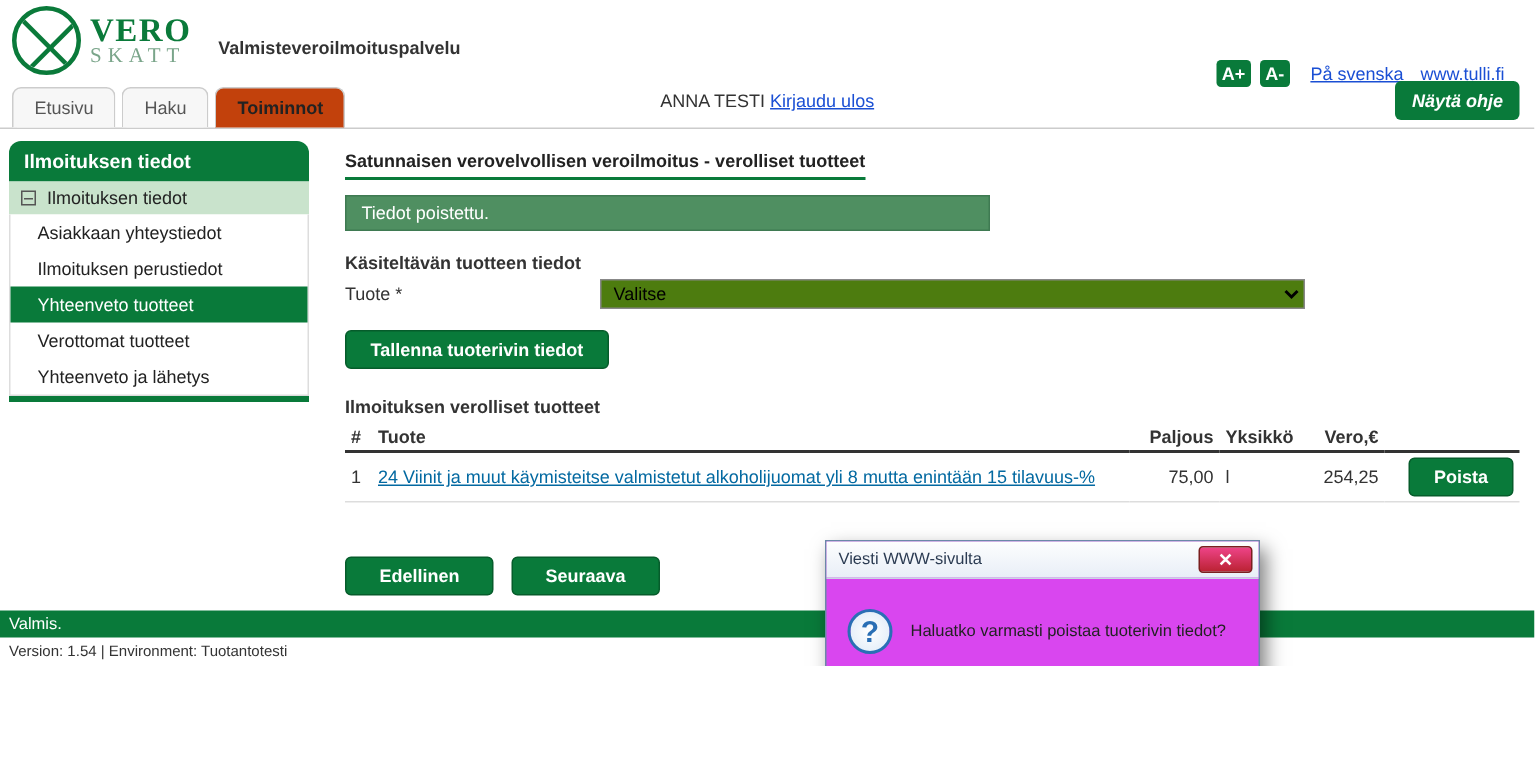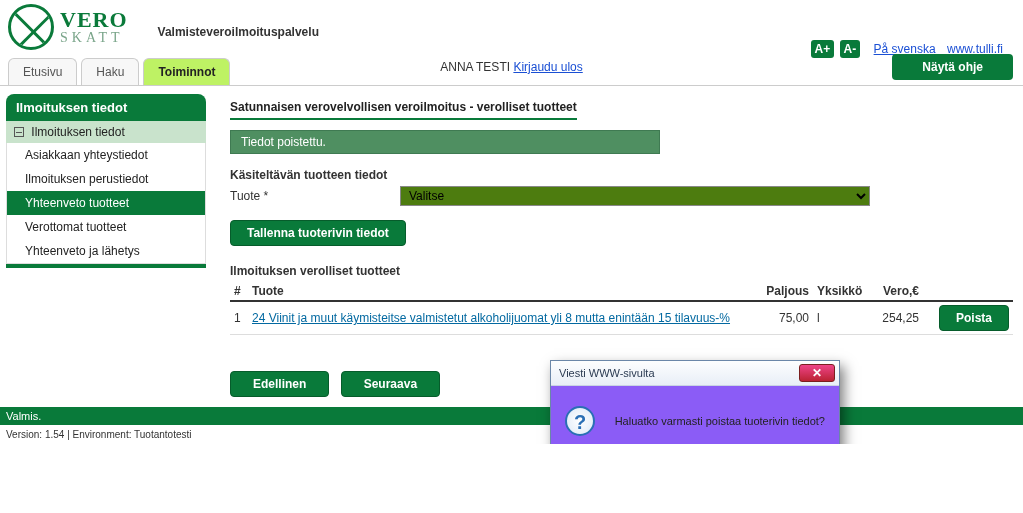--- a/index.html
+++ b/index.html
@@ -37,21 +37,21 @@
   .logo-mark::before { width: 3px; height: 60px; left: 21px; top: -5px; transform: rotate(45deg); }
   .logo-mark::after  { width: 3px; height: 60px; left: 21px; top: -5px; transform: rotate(-45deg); }
   .logo-text { line-height: 1; font-family: Liberation Serif, serif; }
   .logo-text .l1 { font-size: 22px; font-weight: bold; letter-spacing: 1px; color: #0a7a3a; }
   .logo-text .l2 { font-size: 14px; letter-spacing: 4px; color: #7aa58a; }
   .service-title {
     font-weight: bold;
     font-size: 12px;
     color: #333;
     align-self: center;
-    margin-left: 30px;
+    margin-left: 18px;
     margin-top: 10px;
     text-align: center;
   }
   .header-right {
     position: absolute;
     right: 20px;
     top: 40px;
     text-align: left;
   }
   .font-btn {
@@ -78,41 +78,42 @@
     border: 1px solid #ccc;
     border-bottom: none;
     border-radius: 6px 6px 0 0;
     padding: 6px 14px;
     font-size: 12px;
     color: #555;
     background: #f7f7f7;
     margin-right: 4px;
     cursor: pointer;
   }
-  .tab.active { background: #bef264; font-weight: bold; color: #222; }
+  .tab.active { background: #c2410c; font-weight: bold; color: #222; }
   .user-info {
     position: absolute;
     left: 50%;
     transform: translateX(-50%);
     top: 4px;
     font-size: 12px;
     color: #333;
   }
   .user-info a { color: #1a4fd4; text-decoration: underline; }
   .help-btn {
     position: absolute;
     right: 10px;
     top: -2px;
     background: #097a3a;
     color: #fff;
     border-radius: 4px;
-    padding: 6px 30px;
-    font-weight: bold;
-    font-size: 12px;
-    cursor: pointer;
+    padding: 6px 11px;
+    font-weight: bold;
+    font-size: 12px;
+    cursor: pointer;
+    font-style: italic;
   }
   .body-area {
     display: flex;
     padding-top: 8px;
   }
   .sidebar {
     width: 200px;
     margin-left: 6px;
   }
   .sidebar-head {
@@ -207,21 +208,21 @@
     margin-top: 10px;
   }
   .ver-line { font-size: 10px; color: #333; padding: 4px 6px; }
 
   
   .dialog {
     position: absolute;
     left: 550px;
     top: 360px;
     width: 290px;
-    background: #8b5cf6;
+    background: #d946ef;
     border: 1px solid #6b87a8;
     box-shadow: 4px 6px 12px rgba(0,0,0,0.5);
     font-size: 11px;
   }
   .dlg-title {
     background: linear-gradient(#fdfefe, #e8eef7);
     border-bottom: 1px solid #c9d4e3;
     padding: 6px 8px;
     position: relative;
     color: #2b3b52;
@@ -249,21 +250,21 @@
     width: 30px; height: 30px;
     border: 2px solid #2a6fb5;
     border-radius: 50%;
     color: #2a6fb5;
     font-size: 20px;
     font-weight: bold;
     text-align: center;
     line-height: 28px;
     background: radial-gradient(#fff, #dce9f7);
   }
-  .dlg-msg { flex: 1; color: #222; text-align: right; }
+  .dlg-msg { flex: 1; color: #222; }
   .dlg-btns { text-align: right; padding: 8px 10px 12px; }
   .dlg-btn {
     display: inline-block;
     min-width: 70px;
     text-align: center;
     padding: 3px 10px;
     border: 1px solid #8a8a8a;
     background: linear-gradient(#fdfdfd, #e6e6e6);
     border-radius: 3px;
     margin-left: 6px;

